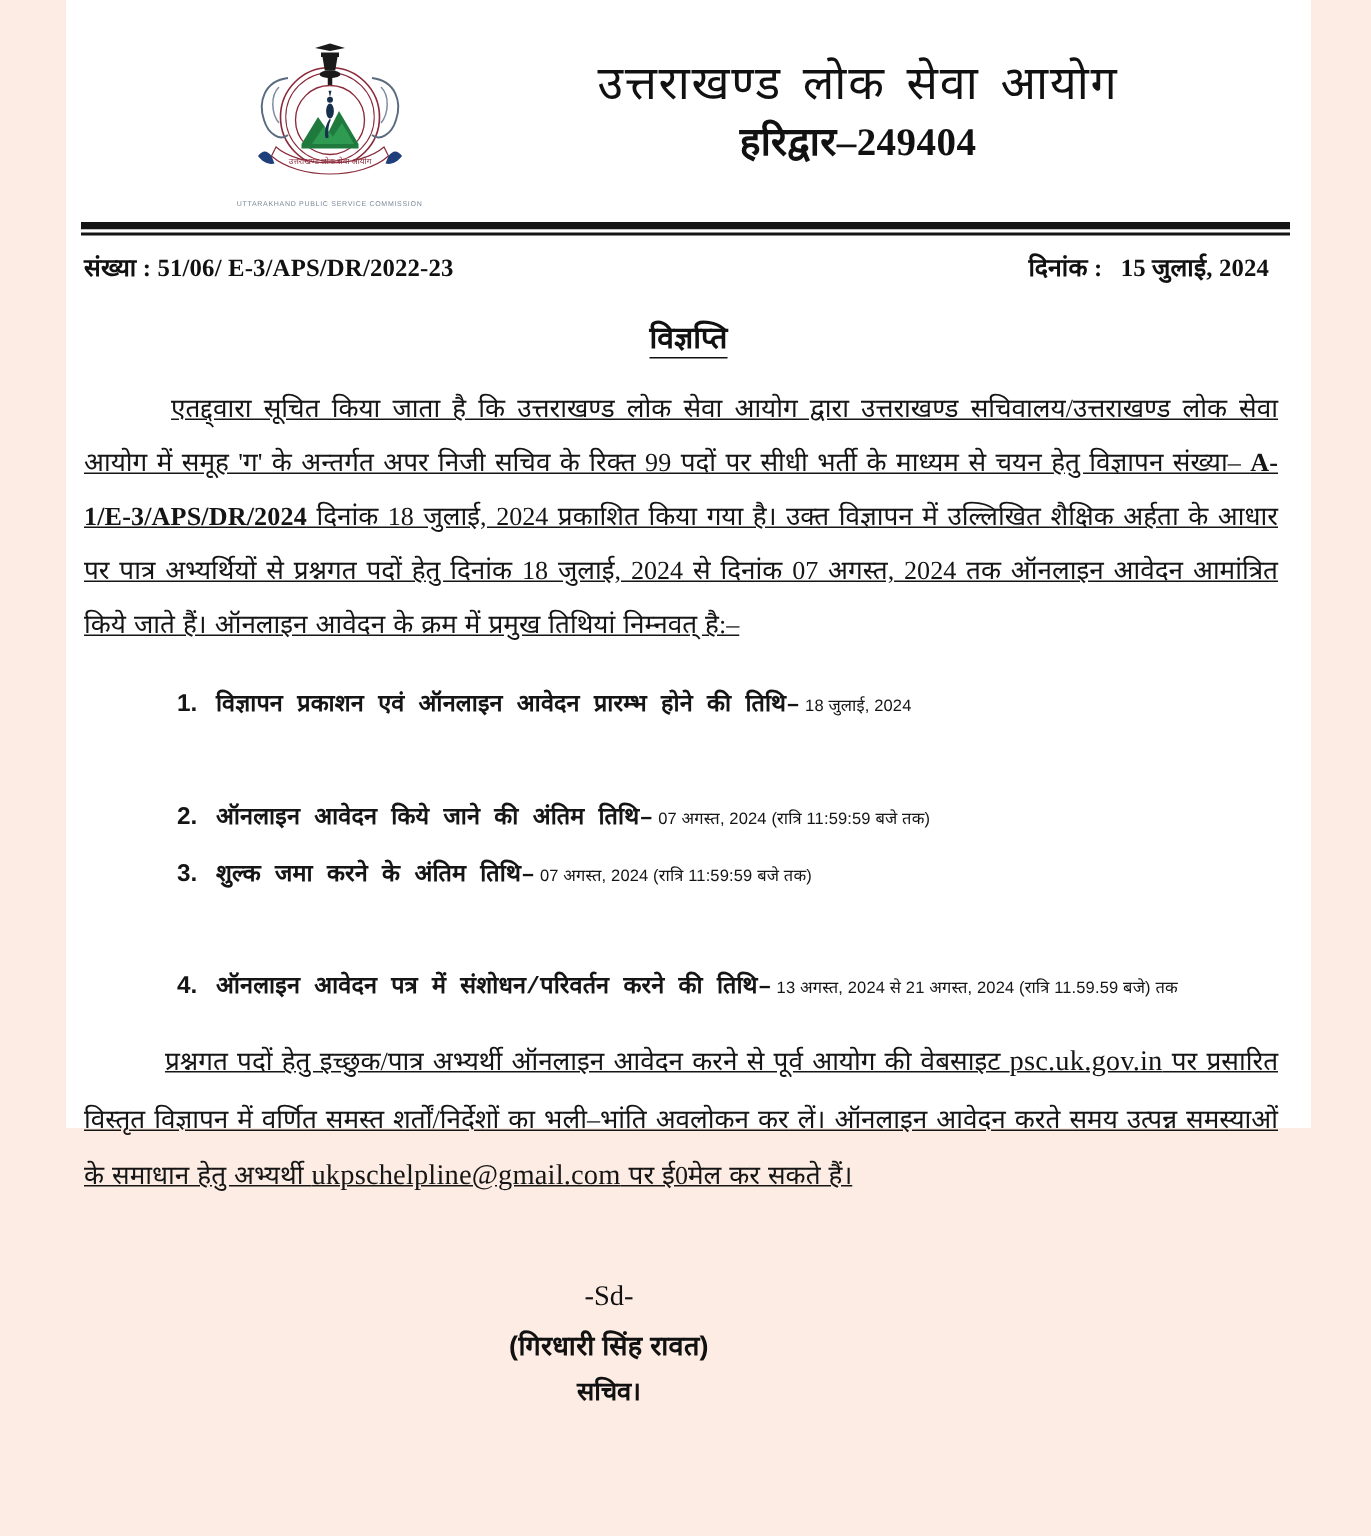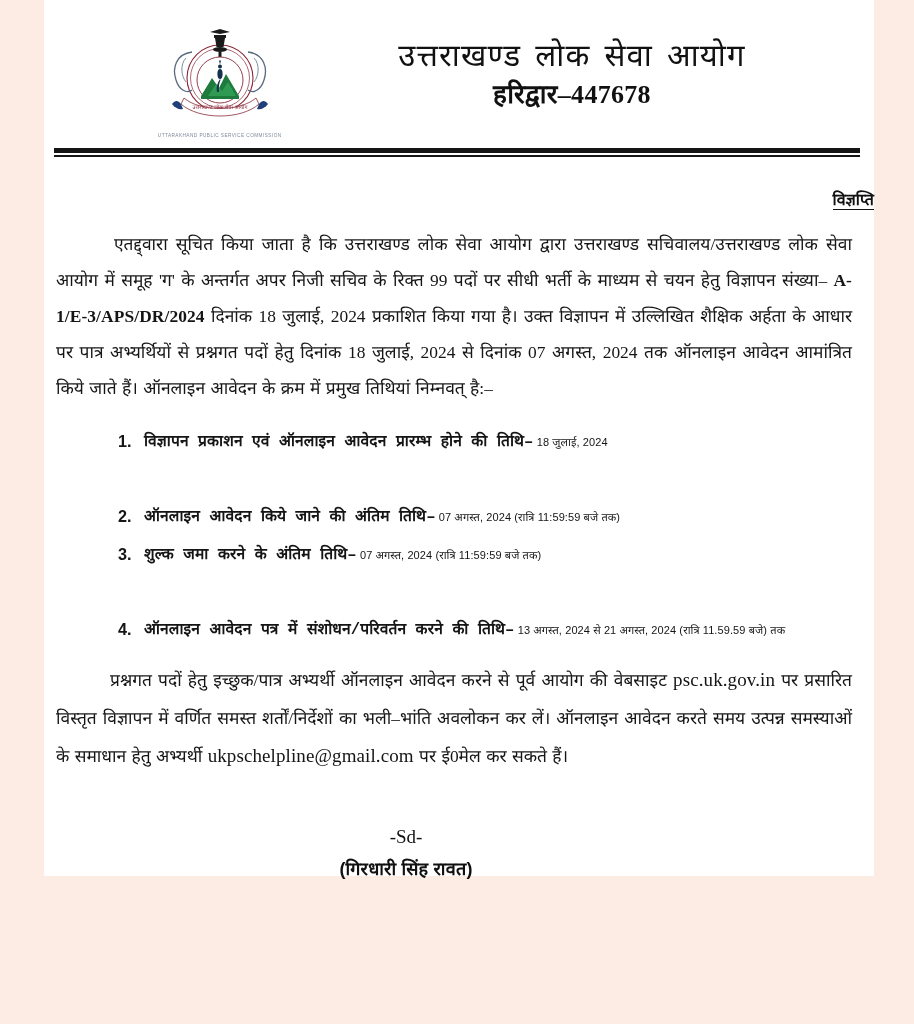--- a/index.html
+++ b/index.html
@@ -28,21 +28,21 @@
     background: #fcece3;
   }
   .side-band.left { left: 0; }
   .side-band.right { left: 874px; width: 40px; }
 
   .paper {
     position: absolute;
     left: 44px;
     top: 0;
     width: 830px;
-    height: 876px;
+    height: 752px;
     background: #ffffff;
     box-sizing: border-box;
     padding: 0;
   }
 
   
   .masthead {
     display: flex;
     align-items: flex-start;
     justify-content: flex-start;
@@ -123,23 +123,23 @@
     font-weight: 700;
     color: #111;
     letter-spacing: 0.1px;
   }
   .ref-left { white-space: nowrap; }
   .ref-right { white-space: nowrap; padding-right: 6px; }
   .ref-right .dt-val { margin-left: 8px; }
 
   
   .doc-heading {
-    text-align: right;
+    text-align: center;
     margin-top: 22px;
-    font-size: 16px;
+    font-size: 20px;
     font-weight: 700;
     color: #111;
   }
   .doc-heading span {
     border-bottom: 1.6px solid #111;
     padding-bottom: 1px;
   }
 
   
   .body-area {
@@ -147,20 +147,21 @@
     color: #151515;
   }
   p.para {
     margin: 0 0 0 0;
     font-size: 17.4px;
     line-height: 2.07;
     text-align: justify;
     text-justify: inter-word;
     text-indent: 58px;
     word-spacing: 1px;
+    text-decoration: underline;
   }
   p.para.second {
     margin-top: 17px;
     text-indent: 54px;
     line-height: 2.08;
   }
   .mono-ref {
     font-weight: 700;
     letter-spacing: 0.1px;
   }
@@ -283,31 +284,39 @@
           <path d="M28 70 C44 84 84 84 100 70 L103 76 C85 92 43 92 25 76 Z" fill="#ffffff" stroke="#8b2a3a" stroke-width="0.8"></path>
           <path d="M25 76 C22 72 19 72 16 76 C19 80 23 82 27 81 Z" fill="#1f3f7a"></path>
           <path d="M103 76 C106 72 109 72 112 76 C109 80 105 82 101 81 Z" fill="#1f3f7a"></path>
           <text x="64" y="81" font-family="Liberation Sans, sans-serif" font-size="5.4" fill="#8b2a3a" text-anchor="middle">उत्तराखण्ड लोक सेवा आयोग</text>
         </svg>
         <div class="emblem-caption">UTTARAKHAND PUBLIC SERVICE COMMISSION</div>
       </div>
 
       <div class="title-block">
         <div class="org-title">उत्तराखण्ड लोक सेवा आयोग</div>
-        <div class="org-addr">हरिद्वार–447678</div>
+        <div class="org-addr">हरिद्वार–249404</div>
       </div>
     </div>
 
     <div class="rules">
       <div class="rule-thick"></div>
       <div class="rule-gap"></div>
       <div class="rule-thin"></div>
     </div>
 
     <div class="ref-row">
+      <div class="ref-left">
+        <span>संख्या :</span>
+        <span>51/06/ E-3/APS/DR/2022-23</span>
+      </div>
+      <div class="ref-right">
+        <span>दिनांक :</span>
+        <span class="dt-val">15 जुलाई, 2024</span>
+      </div>
     </div>
 
     <div class="doc-heading">
       <span>विज्ञप्ति</span>
     </div>
 
     <div class="body-area">
 
       <p class="para">
         <span>एतद्द्वारा सूचित किया जाता है कि उत्तराखण्ड लोक सेवा आयोग द्वारा उत्तराखण्ड सचिवालय/उत्तराखण्ड लोक सेवा आयोग में समूह 'ग' के अन्तर्गत अपर निजी सचिव के रिक्त 99 पदों पर सीधी भर्ती के माध्यम से चयन हेतु विज्ञापन संख्या– </span><span class="mono-ref">A-1/E-3/APS/DR/2024</span><span> दिनांक 18 जुलाई, 2024 प्रकाशित किया गया है। उक्त विज्ञापन में उल्लिखित शैक्षिक अर्हता के आधार पर पात्र अभ्यर्थियों से प्रश्नगत पदों हेतु दिनांक 18 जुलाई, 2024 से दिनांक 07 अगस्त, 2024 तक ऑनलाइन आवेदन आमांत्रित किये जाते हैं। ऑनलाइन आवेदन के क्रम में प्रमुख तिथियां निम्नवत् है:–</span>
@@ -328,17 +337,18 @@
         </li>
       </ol>
 
       <p class="para second">
         <span>प्रश्नगत पदों हेतु इच्छुक/पात्र अभ्यर्थी ऑनलाइन आवेदन करने से पूर्व आयोग की वेबसाइट </span><span class="weblink">psc.uk.gov.in</span><span> पर प्रसारित विस्तृत विज्ञापन में वर्णित समस्त शर्तों/निर्देशों का भली–भांति अवलोकन कर लें। ऑनलाइन आवेदन करते समय उत्पन्न समस्याओं के समाधान हेतु अभ्यर्थी </span><span class="maillink">ukpschelpline@gmail.com</span><span> पर ई0मेल कर सकते हैं।</span>
       </p>
 
       <div class="sign-block">
         <div class="sd-line">-Sd-</div>
         <div class="sign-name">(गिरधारी सिंह रावत)</div>
+        <div class="sign-desig">सचिव।</div>
       </div>
 
     </div>
   </div>
 </div>
 
 </body></html>

